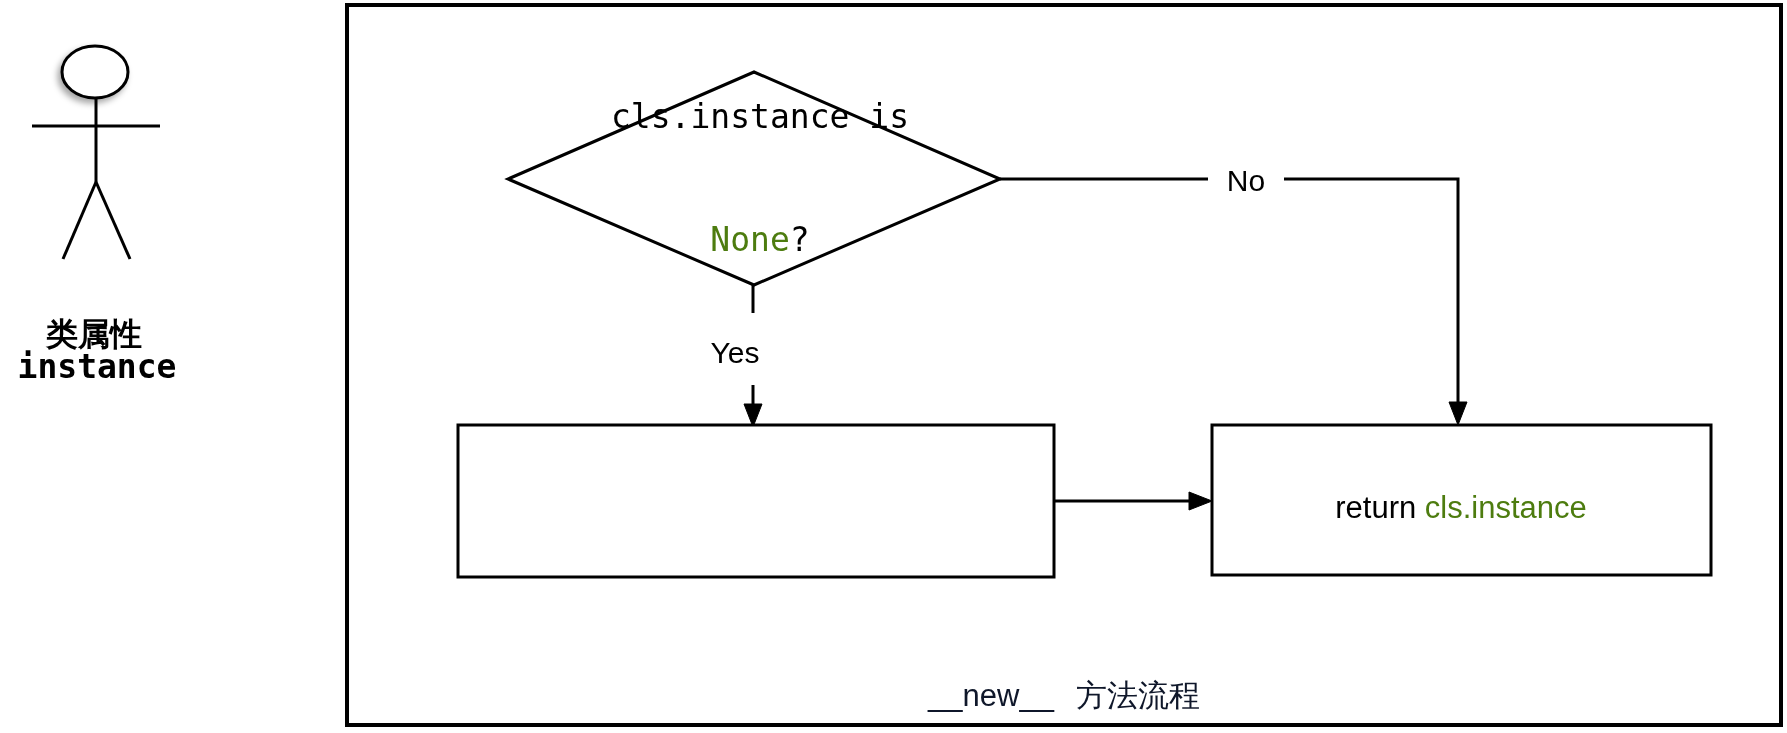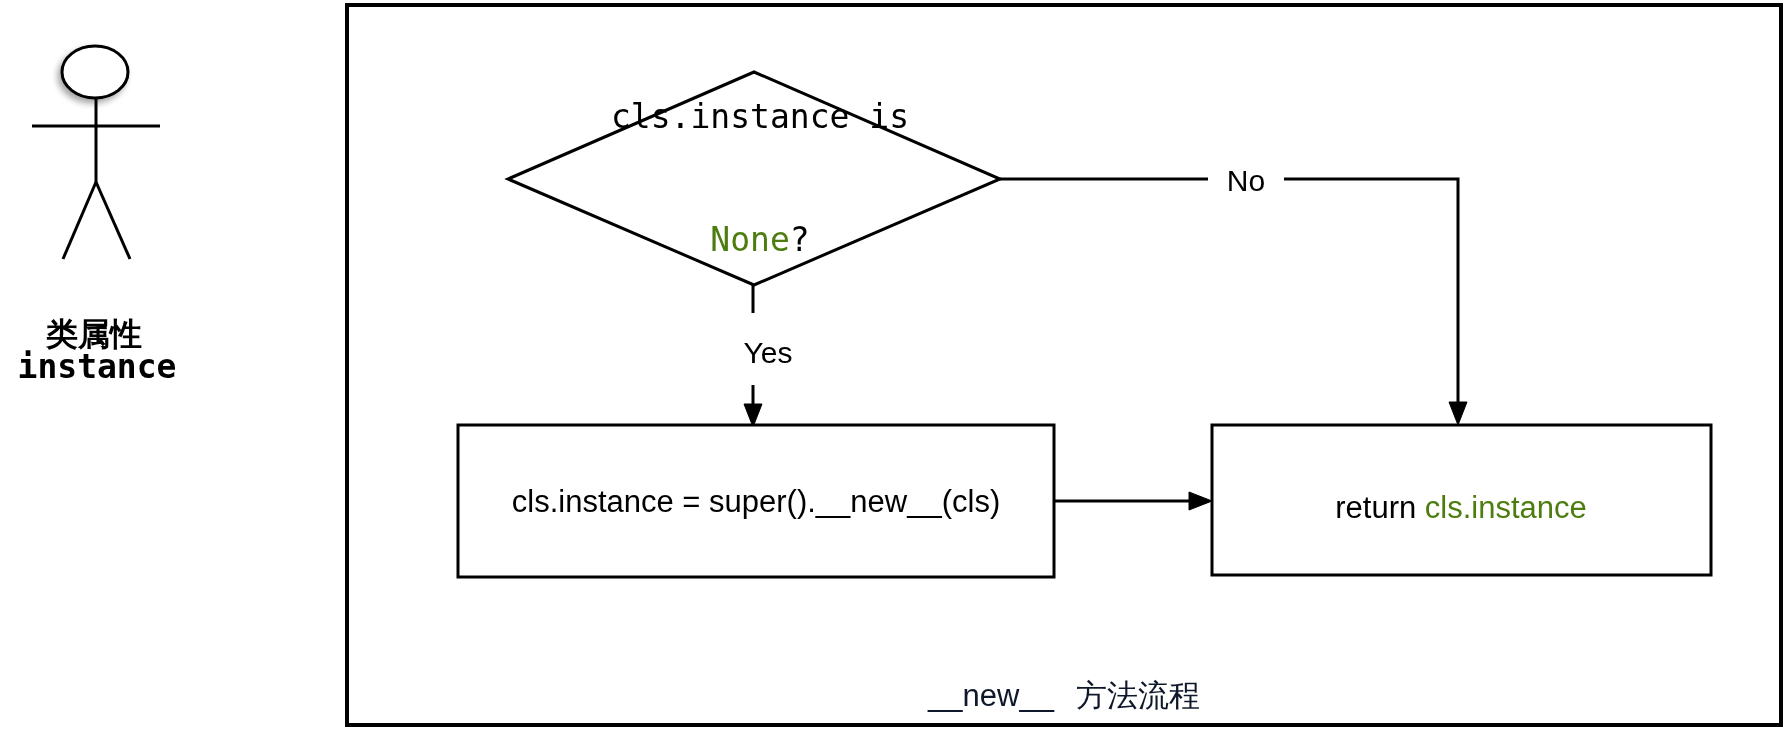--- a/index.html
+++ b/index.html
@@ -91,22 +91,21 @@
   </svg>
 
   <div class="txt actor-label-cn" style="left:94px; top:323px;">类属性</div>
   <div class="txt mono actor-label-code" style="left:97px; top:366px;">instance</div>
 
   <div class="txt mono diamond-text" style="left:760px; top:178px;">
     <div>cls.instance is</div>
     <div><span class="red-code">None</span><span>?</span></div>
   </div>
 
-  <div class="txt sans branch-label" style="left:768px; top:353px;">Yes</div>
+  <div class="txt sans branch-label" style="left:735px; top:353px;">Yes</div>
   <div class="txt sans branch-label" style="left:1246px; top:181px;">No</div>
 
-  <div class="txt sans box-text" style="left:756px; top:502px;">cls.instance = super().__new__(cls)</div>
 
   <div class="txt sans box-text" style="left:1461px; top:508px;"><span>return </span><span class="red-code">cls.instance</span></div>
 
   <div class="txt caption" style="left:1064px; top:696px;"><span>__new__</span><span class="caption-text">方法流程</span></div>
 
 </div>
 
 </body></html>

